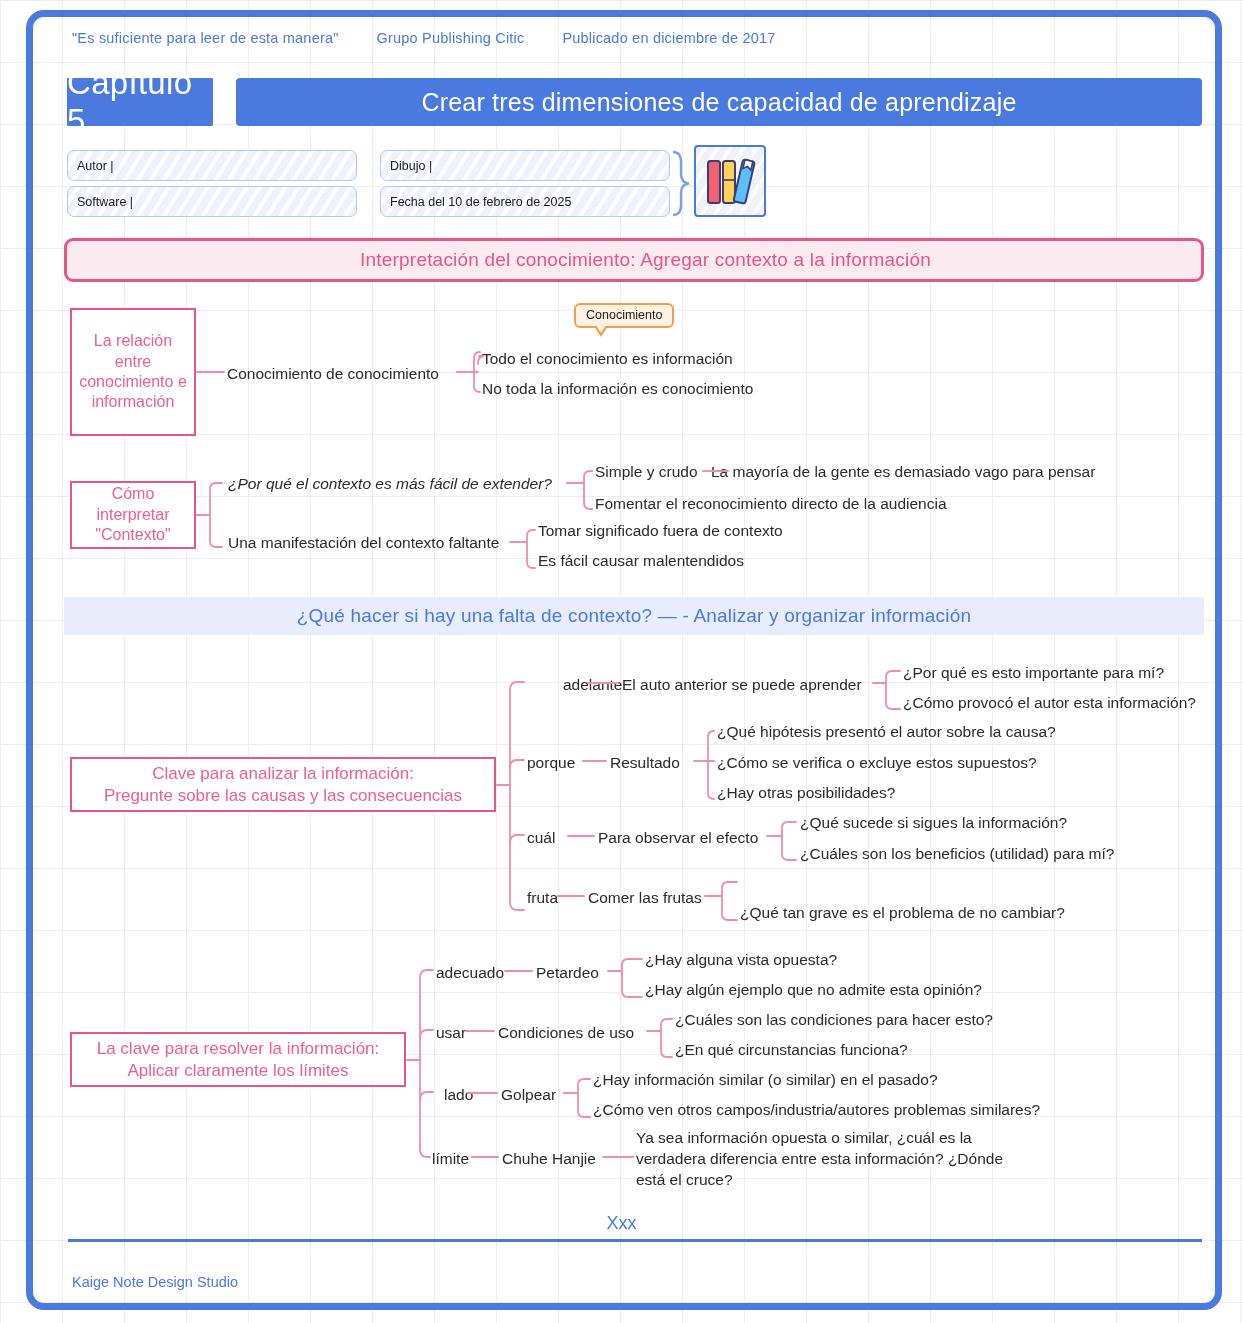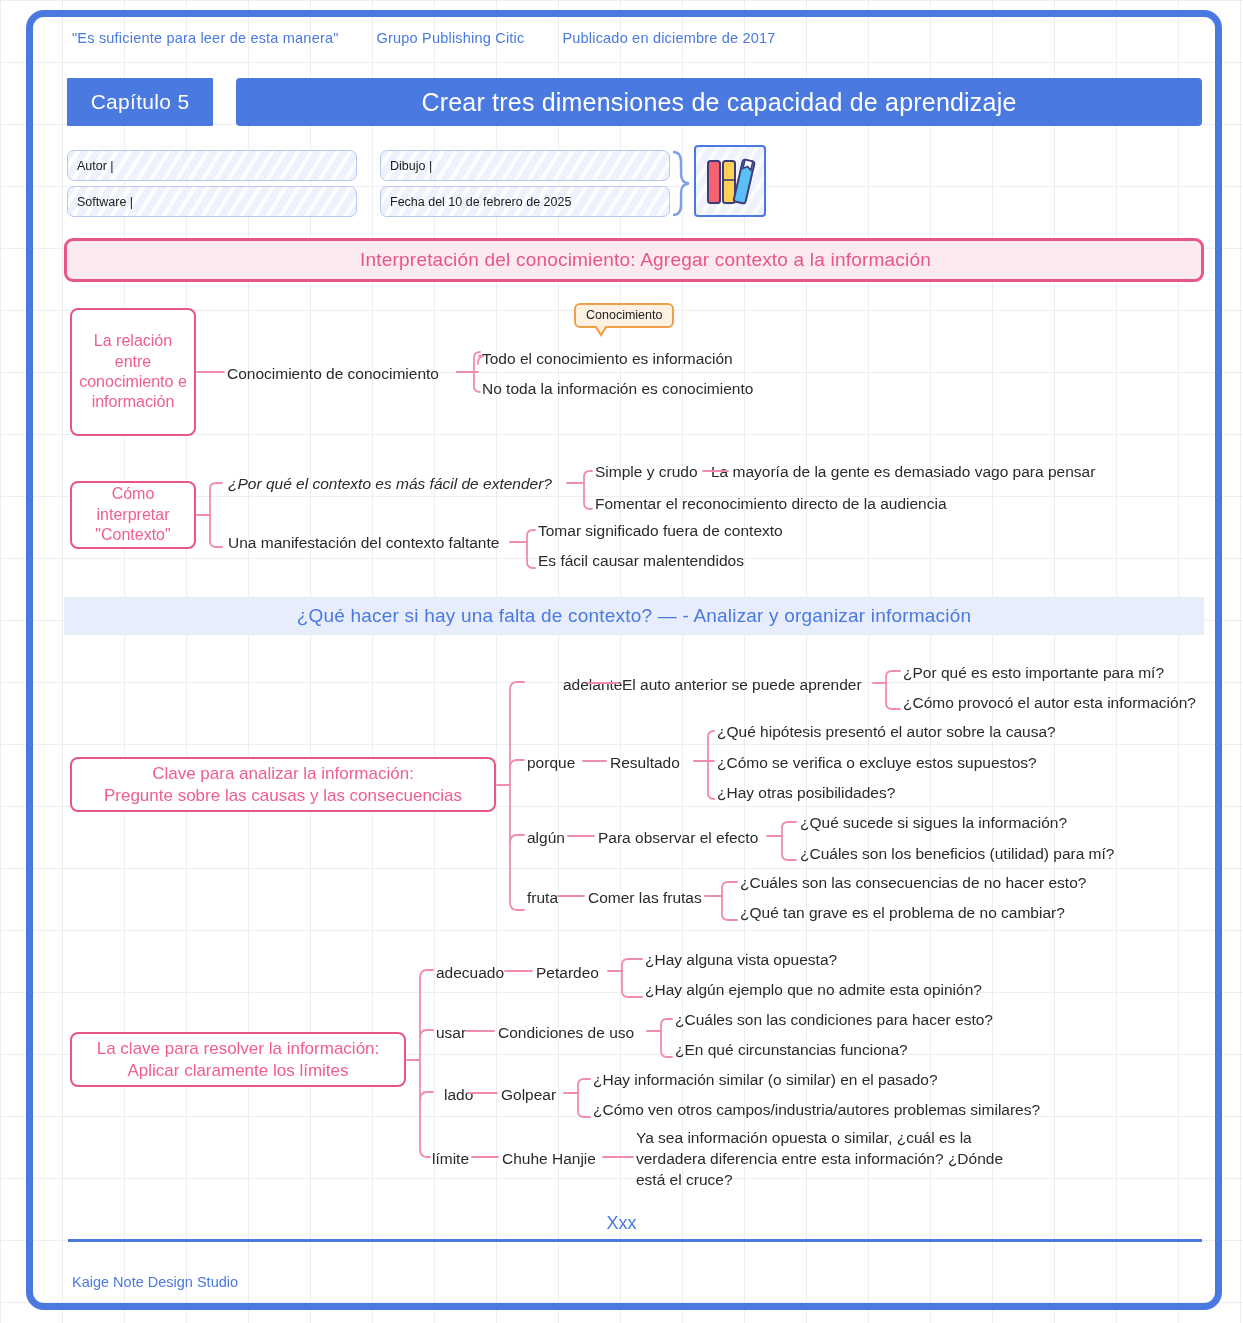--- a/index.html
+++ b/index.html
@@ -49,21 +49,21 @@
   
   .chapter-badge {
     position: absolute;
     left: 67px;
     top: 78px;
     width: 146px;
     height: 48px;
     background: #4a79e0;
     border-radius: 1px;
     color: #fff;
-    font-size: 21px;
+    font-size: 33px;
     display: flex;
     align-items: center;
     justify-content: center;
     letter-spacing: .3px;
   }
   .title-bar {
     position: absolute;
     left: 236px;
     top: 78px;
     width: 966px;
@@ -161,21 +161,21 @@
     justify-content: center;
     color: #4a79e0;
     font-size: 19px;
     letter-spacing: .2px;
   }
 
   
   .root-box {
     position: absolute;
     border: 2.4px solid #e8558a;
-    border-radius: 8px;
+    border-radius: 0;
     background: #ffffff;
     box-sizing: border-box;
     display: flex;
     align-items: center;
     justify-content: center;
     text-align: center;
     color: #ef5d92;
     line-height: 1.28;
   }
   .rb1 { left: 70px;  top: 308px;  width: 126px; height: 128px; font-size: 16px; padding: 0 4px; }
@@ -341,28 +341,27 @@
   <div class="node" style="left:622px; top:675px;">El auto anterior se puede aprender</div>
   <div class="node" style="left:903px; top:663px;">¿Por qué es esto importante para mí?</div>
   <div class="node" style="left:903px; top:693px;">¿Cómo provocó el autor esta información?</div>
 
   <div class="node" style="left:527px; top:753px;">porque</div>
   <div class="node" style="left:610px; top:753px;">Resultado</div>
   <div class="node" style="left:717px; top:722px;">¿Qué hipótesis presentó el autor sobre la causa?</div>
   <div class="node" style="left:717px; top:753px;">¿Cómo se verifica o excluye estos supuestos?</div>
   <div class="node" style="left:717px; top:783px;">¿Hay otras posibilidades?</div>
 
-  <div class="node" style="left:527px; top:828px;">algún</div>
+  <div class="node" style="left:527px; top:828px;">cuál</div>
   <div class="node" style="left:598px; top:828px;">Para observar el efecto</div>
   <div class="node" style="left:800px; top:813px;">¿Qué sucede si sigues la información?</div>
   <div class="node" style="left:800px; top:844px;">¿Cuáles son los beneficios (utilidad) para mí?</div>
 
   <div class="node" style="left:527px; top:888px;">fruta</div>
   <div class="node" style="left:588px; top:888px;">Comer las frutas</div>
-  <div class="node" style="left:740px; top:873px;">¿Cuáles son las consecuencias de no hacer esto?</div>
   <div class="node" style="left:740px; top:903px;">¿Qué tan grave es el problema de no cambiar?</div>
 
   <div class="root-box rb4">
     <div>
       <div>La clave para resolver la información:</div>
       <div>Aplicar claramente los límites</div>
     </div>
   </div>
 
   <div class="node" style="left:436px; top:963px;text-align:center;">adecuado</div>

